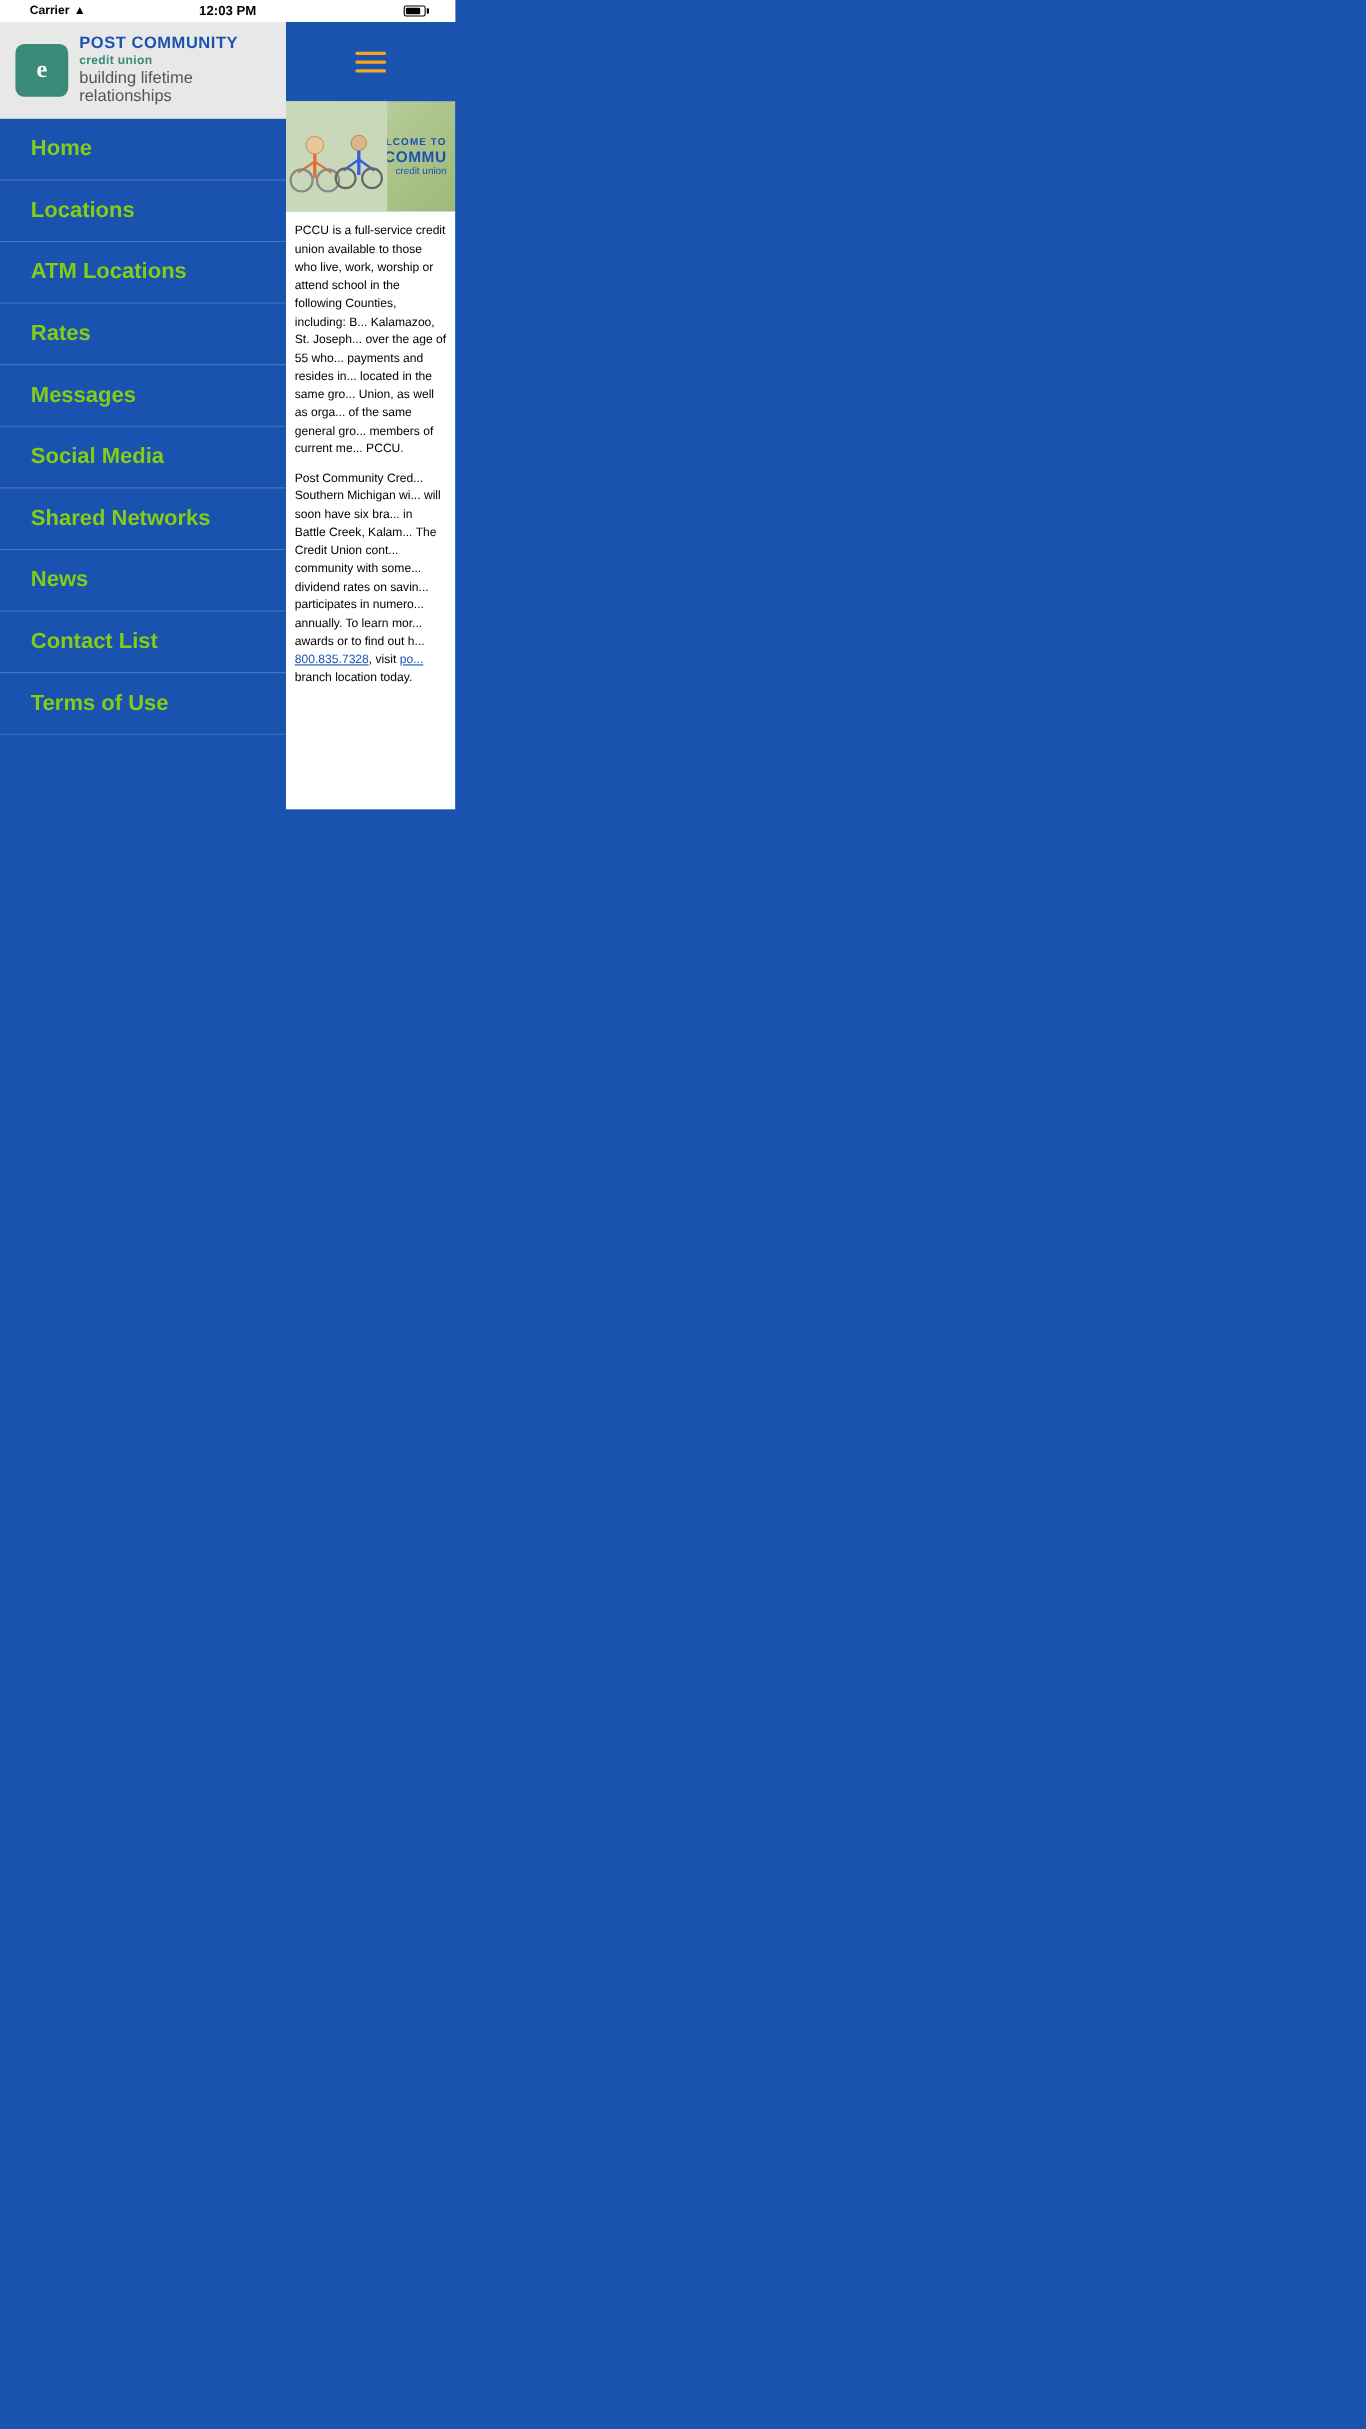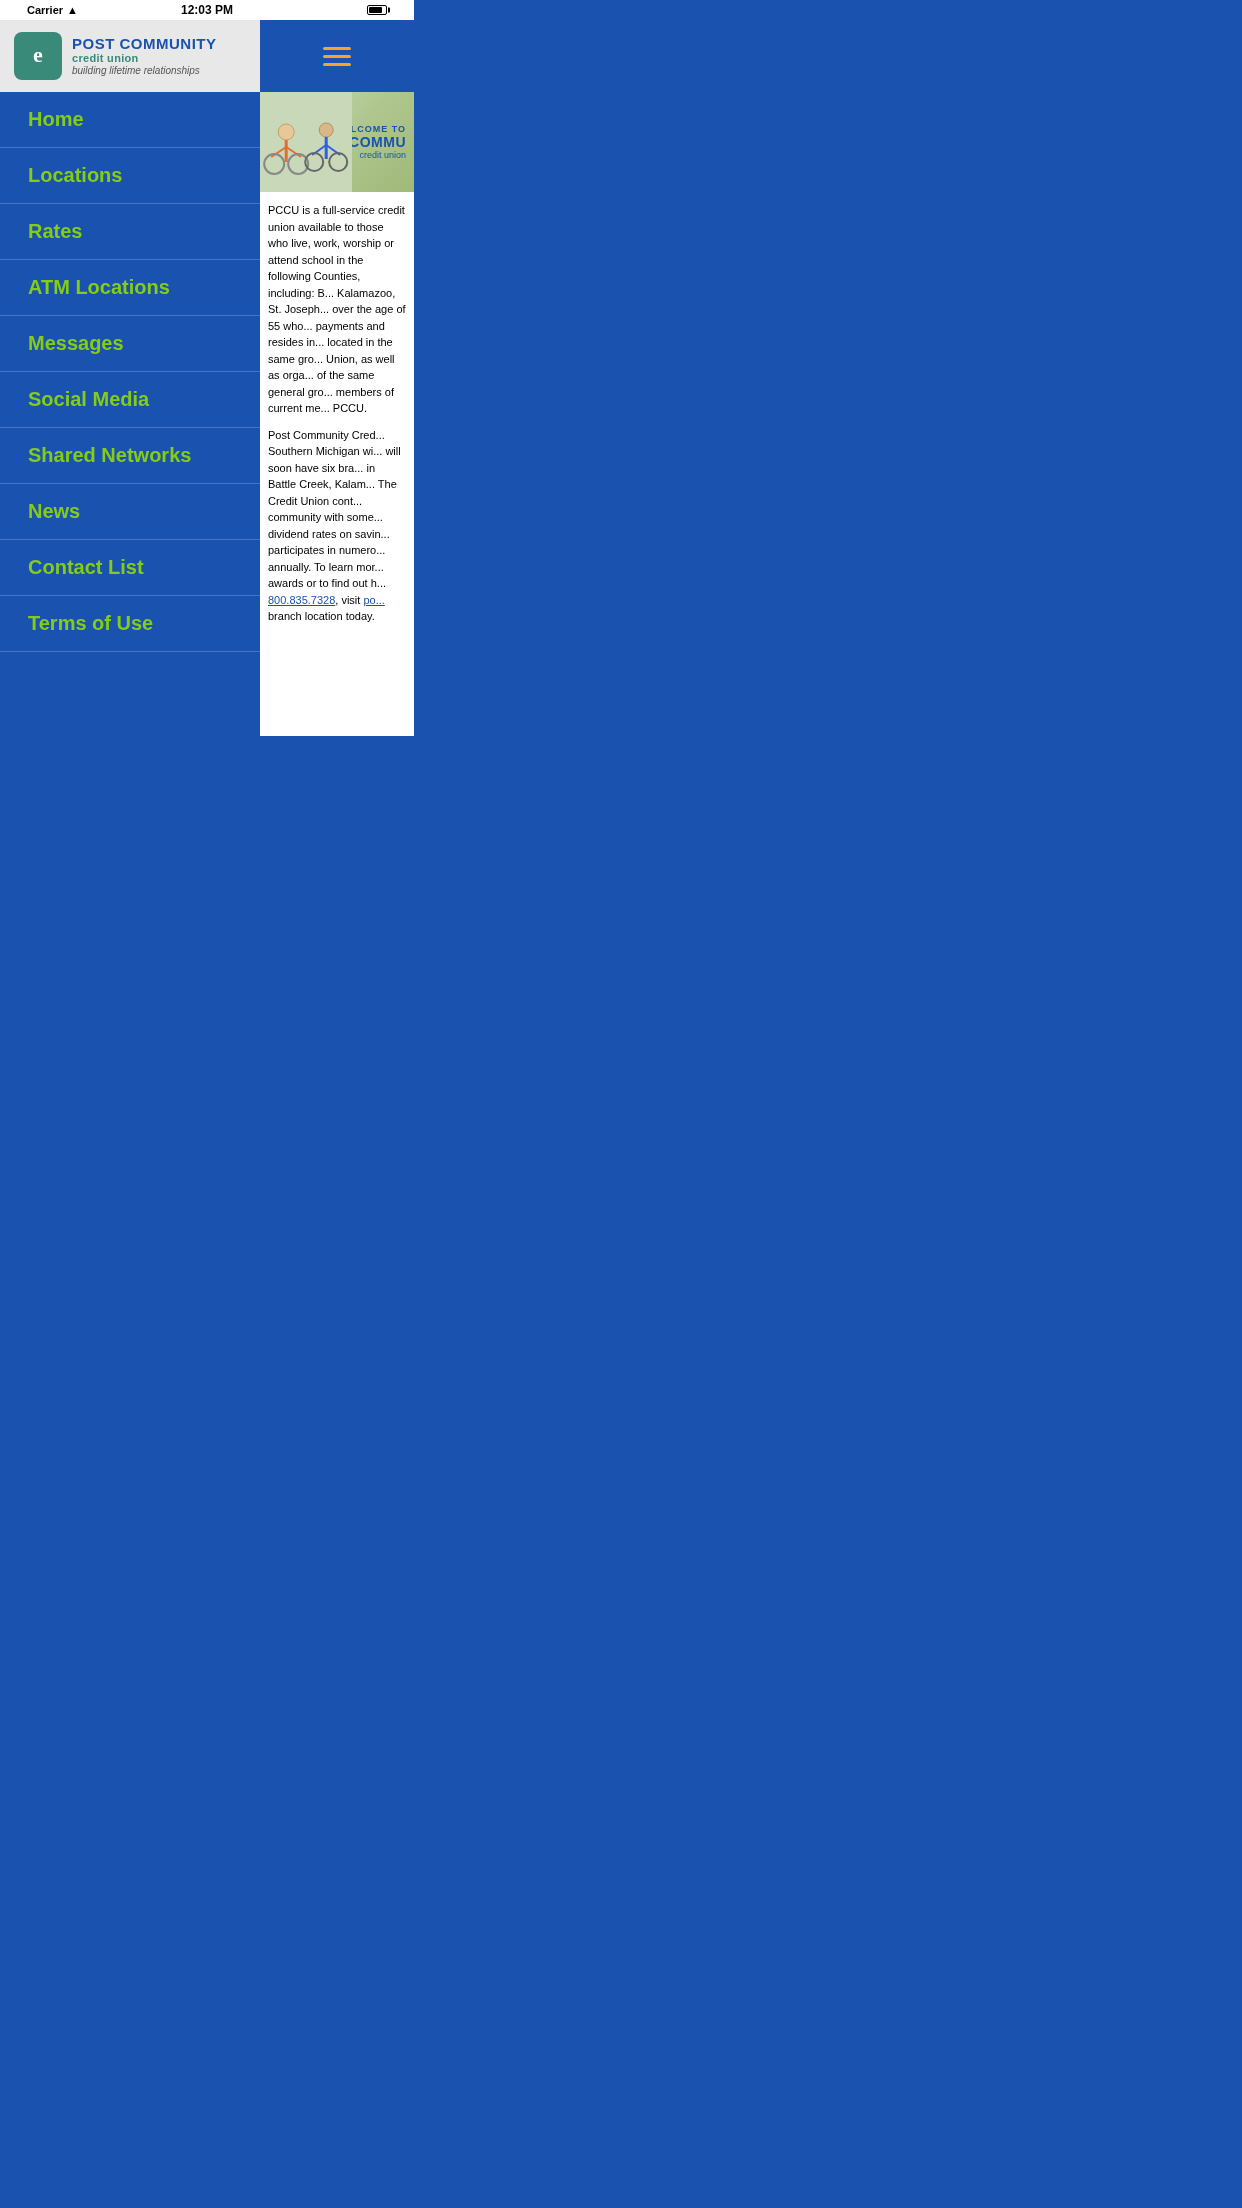--- a/index.html
+++ b/index.html
@@ -115,23 +115,22 @@
       line-height: 1.1;
     }
     .logo-text-sub {
       color: #3a8a7a;
       font-size: 11px;
       font-weight: 600;
       letter-spacing: 0.3px;
     }
     .logo-text-tagline {
       color: #555;
-      font-size: 10px;
+      font-size: 15px;
       margin-top: 1px;
-      font-style: italic;
     }
 
     
     .nav-item {
       padding: 16px 20px 16px 28px;
       color: #84cc16;
       font-size: 20px;
       font-weight: 700;
       border-bottom: 1px solid rgba(255,255,255,0.2);
       cursor: pointer;
@@ -259,23 +258,23 @@
         <span class="logo-text-sub">credit union</span>
         <span class="logo-text-tagline">building lifetime relationships</span>
       </div>
     </div>
 
     <div class="nav-item">Home</div>
 
 
     <div class="nav-item">Locations</div>
 
+    <div class="nav-item">ATM Locations</div>
+
     <div class="nav-item">Rates</div>
-
-    <div class="nav-item">ATM Locations</div>
 
     <div class="nav-item">Messages</div>
 
     <div class="nav-item">Social Media</div>
 
     <div class="nav-item">Shared Networks</div>
 
     <div class="nav-item">News</div>
 
     <div class="nav-item">Contact List</div>

